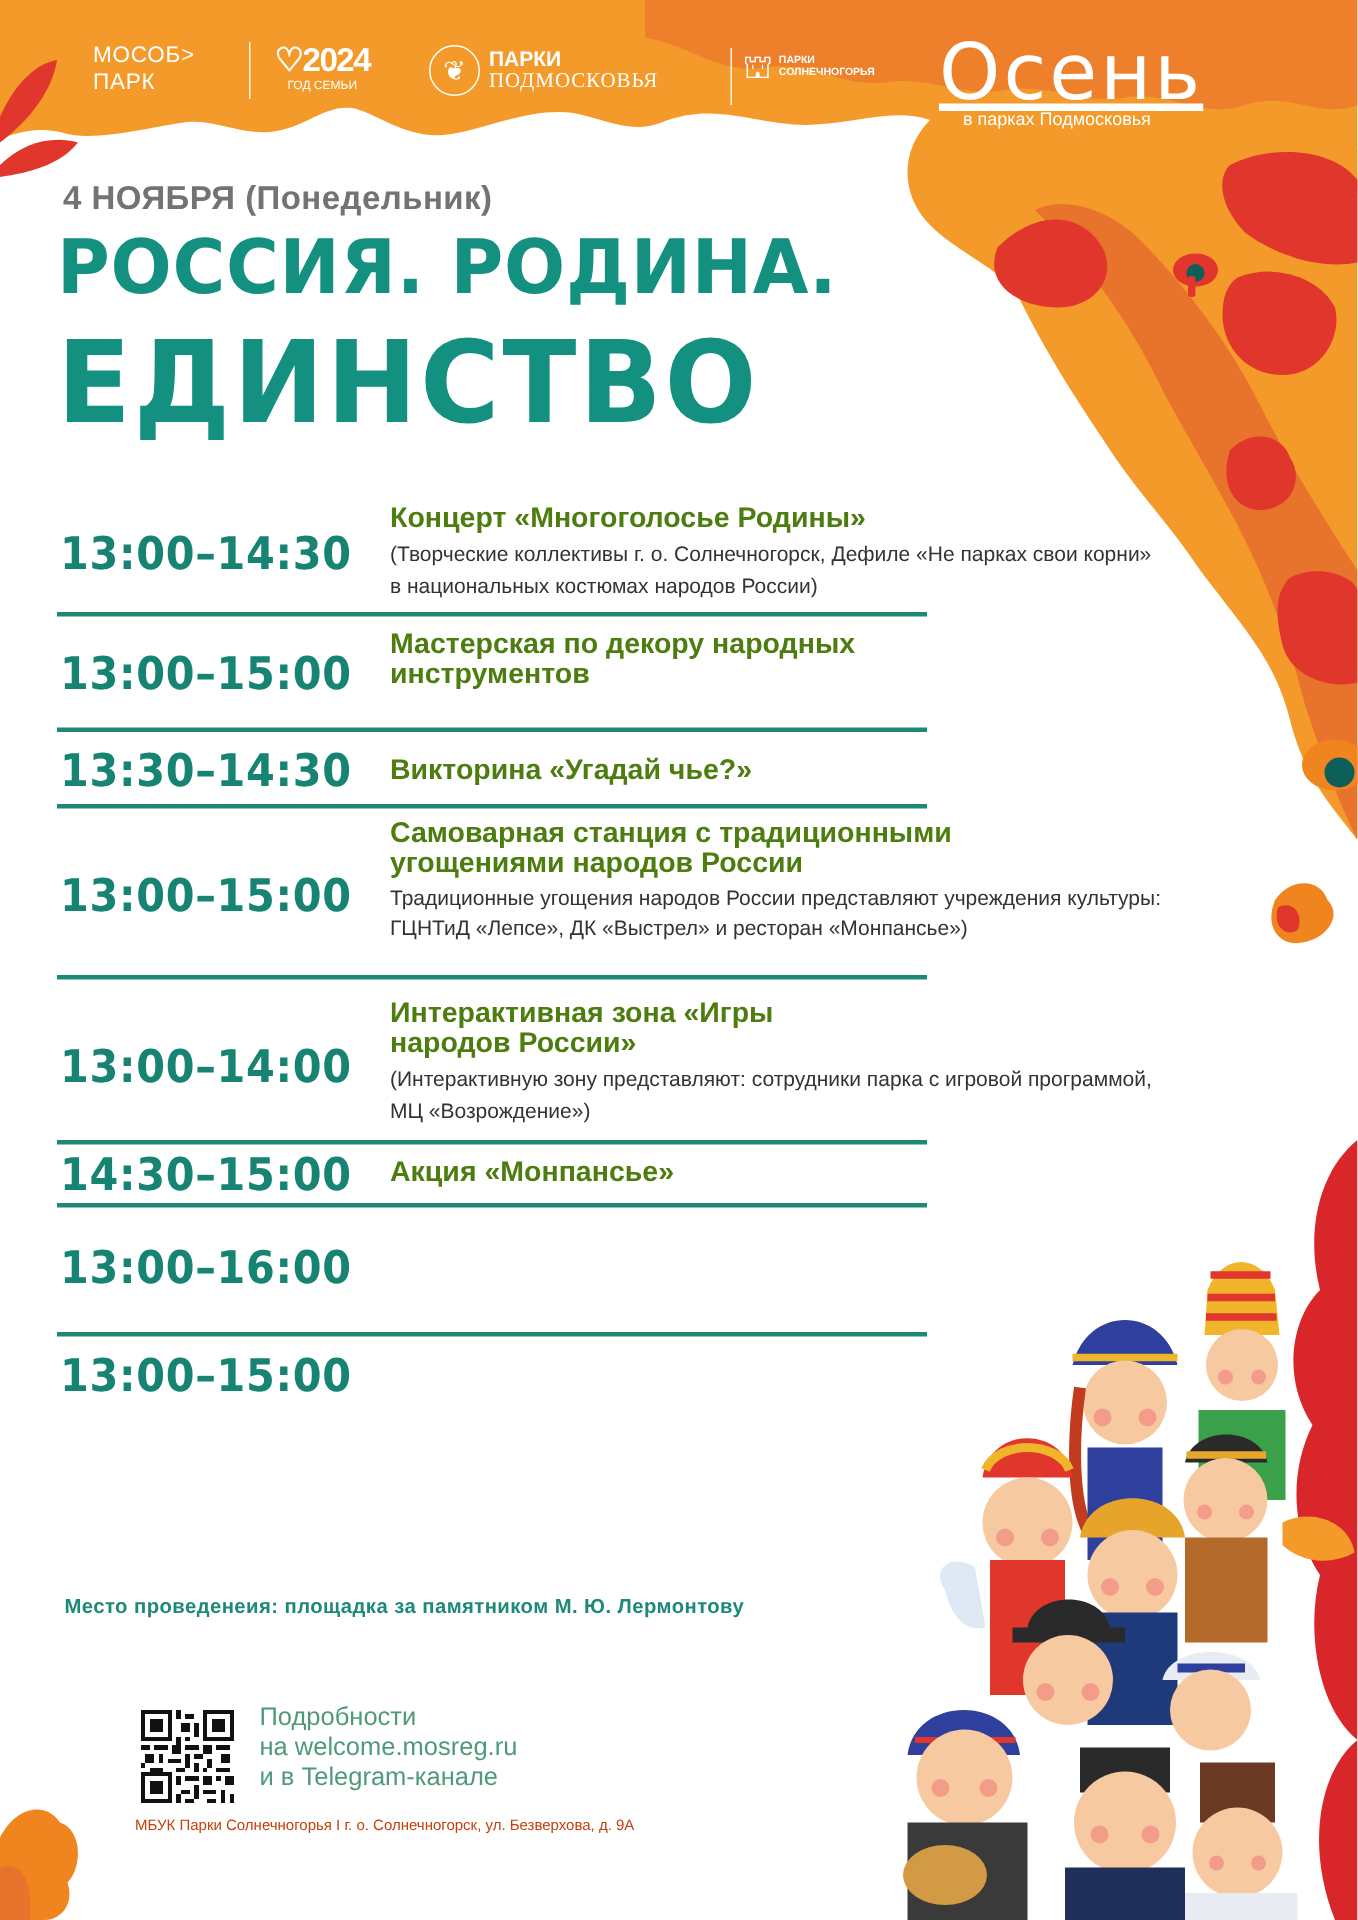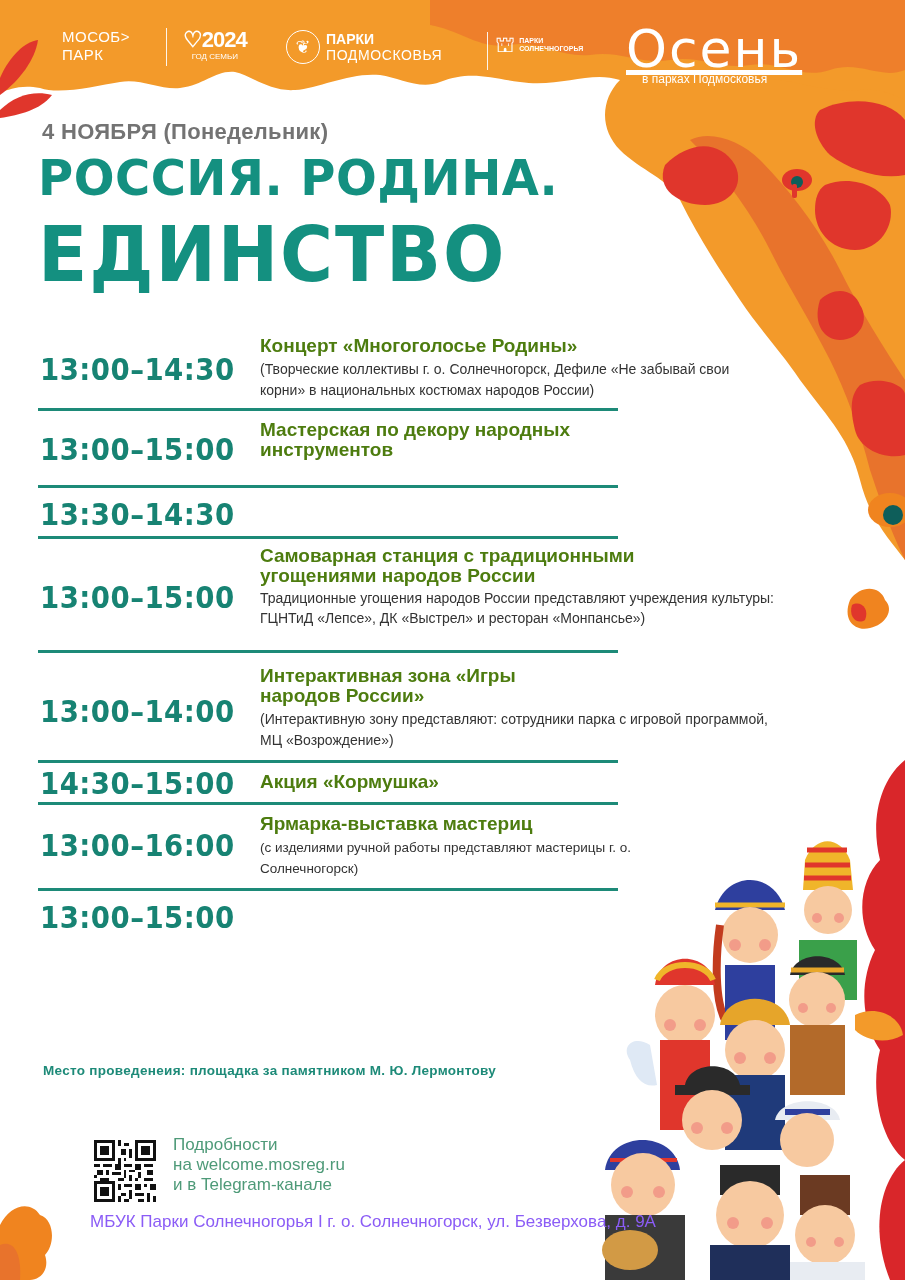--- a/index.html
+++ b/index.html
@@ -10,21 +10,21 @@
   .logos { position: absolute; top: 24px; left: 0; width: 905px; height: 60px; }
   .logo { position: absolute; color: #fff; }
   .logo-mosobl { left: 62px; top: 4px; font-size: 15px; line-height: 18px; letter-spacing: 0.5px; }
   .logo-divider { position: absolute; width: 1px; background: rgba(255,255,255,0.9); }
   .logo-2024 { left: 183px; top: 4px; text-align: center; }
   .logo-2024 .big { font-size: 22px; font-weight: bold; letter-spacing: -1px; line-height: 24px; font-family: "Liberation Sans Narrow","Liberation Sans", sans-serif; }
   .logo-2024 .small { font-size: 8px; line-height: 10px; }
   .logo-parki { left: 286px; top: 6px; display: flex; align-items: center; gap: 6px; }
   .logo-parki .circle { width: 34px; height: 34px; border: 1.5px solid #fff; border-radius: 50%; display: flex; align-items: center; justify-content: center; font-size: 18px; }
   .logo-parki .t1 { font-size: 14px; font-weight: bold; line-height: 16px; }
-  .logo-parki .t2 { font-size: 14px; line-height: 16px; letter-spacing: 0.6px; }
+  .logo-parki .t2 { font-size: 14px; line-height: 16px; letter-spacing: 0.6px; font-family: Liberation Serif, serif; }
   .logo-solnech { left: 495px; top: 10px; display: flex; align-items: center; gap: 4px; }
   .logo-solnech .icon { font-size: 22px; line-height: 22px; }
   .logo-solnech .txt { font-size: 7px; line-height: 8px; font-weight: bold; }
   .logo-osen { left: 626px; top: -2px; width: 260px; }
   .logo-osen .big { font-size: 52px; line-height: 54px; letter-spacing: 2px; font-weight: normal; font-family: "DejaVu Sans", sans-serif; text-decoration: underline; }
   .logo-osen .sub { font-size: 12px; line-height: 14px; margin-left: 16px; margin-top: -4px; }
 
   
   .date-line { position: absolute; left: 42px; top: 119px; color: #737373; font-size: 22px; font-weight: bold; letter-spacing: 0.3px; }
   .title1 { position: absolute; left: 38px; top: 150px; color: #149080; font-size: 50px; font-weight: bold; letter-spacing: 0.5px; line-height: 56px; font-family: "DejaVu Sans", sans-serif; transform: scaleX(0.96); transform-origin: left top; }
@@ -36,21 +36,21 @@
   .row .time { position: absolute; left: 0; color: #178373; font-size: 30px; font-weight: bold; letter-spacing: 0.5px; font-family: "DejaVu Sans", sans-serif; transform: scaleX(0.92); transform-origin: left center; white-space: nowrap; }
   .row .content { position: absolute; left: 220px; width: 520px; }
   .row .ev-title { color: #4d7c0f; font-size: 19px; font-weight: bold; line-height: 20px; }
   .row .ev-desc { color: #333; font-size: 14px; line-height: 21px; margin-top: 3px; }
   .sep { position: absolute; left: 38px; width: 580px; height: 3px; background: #1d8a78; }
 
   .venue { position: absolute; left: 43px; top: 1063px; color: #1d8a78; font-size: 13.5px; font-weight: bold; letter-spacing: 0.3px; }
 
   .qr { position: absolute; left: 94px; top: 1140px; width: 62px; height: 62px; }
   .details { position: absolute; left: 173px; top: 1135px; color: #4e9a78; font-size: 17px; line-height: 20px; }
-  .org { position: absolute; left: 90px; top: 1212px; color: #8b5cf6; font-size: 17px; }
+  .org { position: absolute; left: 90px; top: 1212px; color: #c2410c; font-size: 10px; }
 </style>
 </head>
 <body>
 
 <svg class="deco" width="905" height="1280" viewBox="0 0 905 1280" style="left:0;top:0;">
 
   <path d="M0,0 H905 V130 C860,120 840,130 820,110 C790,90 760,100 720,90 C690,82 650,95 620,80 C590,70 560,88 520,82 C490,78 470,70 440,82 C420,90 400,78 380,75 C350,72 320,88 295,90 C270,92 250,75 235,72 C215,70 205,85 180,88 C160,90 140,78 120,82 C95,86 60,95 40,88 C20,84 10,90 0,92 Z" fill="#f39a2a"></path>
 
   <path d="M430,0 H905 V70 C880,80 860,60 830,70 C800,80 780,60 750,65 C720,70 700,55 670,60 C640,65 620,50 590,55 C560,58 540,40 510,45 C480,50 460,30 430,25 Z" fill="#ec7a2b" opacity="0.85"></path>
 
@@ -123,35 +123,38 @@
 <div class="date-line">4 НОЯБРЯ (Понедельник)</div>
 <div class="title1">РОССИЯ. РОДИНА.</div>
 <div class="title2">ЕДИНСТВО</div>
 
 <div class="schedule">
 
   <div class="row" style="top:336px;height:70px;">
     <div class="time" style="top:16px;">13:00–14:30</div>
     <div class="content">
       <div class="ev-title">Концерт «Многоголосье Родины»</div>
-      <div class="ev-desc" style="width:510px;">(Творческие коллективы г. о. Солнечногорск,  Дефиле «Не забывай свои корни» в национальных костюмах народов России)</div>
+      <div class="ev-desc" style="width:510px;">(Творческие коллективы г. о. Солнечногорск,  Дефиле «Не парках свои корни» в национальных костюмах народов России)</div>
     </div>
   </div>
   <div class="sep" style="top:408px;"></div>
 
   <div class="row" style="top:420px;height:56px;">
     <div class="time" style="top:12px;">13:00–15:00</div>
     <div class="content">
       <div class="ev-title" style="width:380px;">Мастерская по декору народных инструментов</div>
     </div>
   </div>
   <div class="sep" style="top:485px;"></div>
 
   <div class="row" style="top:495px;height:40px;">
     <div class="time" style="top:2px;">13:30–14:30</div>
+    <div class="content">
+      <div class="ev-title" style="margin-top:9px;">Викторина «Угадай чье?»</div>
+    </div>
   </div>
   <div class="sep" style="top:536px;"></div>
 
   <div class="row" style="top:546px;height:100px;">
     <div class="time" style="top:34px;">13:00–15:00</div>
     <div class="content">
       <div class="ev-title" style="width:450px;">Самоварная станция с традиционными угощениями народов России</div>
       <div class="ev-desc" style="width:520px;line-height:20px;margin-top:2px;">Традиционные угощения народов России представляют учреждения культуры: ГЦНТиД «Лепсе», ДК «Выстрел» и ресторан «Монпансье»)</div>
     </div>
   </div>
@@ -162,31 +165,27 @@
     <div class="content">
       <div class="ev-title" style="width:280px;">Интерактивная зона «Игры народов России»</div>
       <div class="ev-desc" style="width:515px;line-height:21px;">(Интерактивную зону представляют: сотрудники парка с игровой программой, МЦ «Возрождение»)</div>
     </div>
   </div>
   <div class="sep" style="top:760px;"></div>
 
   <div class="row" style="top:766px;height:36px;">
     <div class="time" style="top:0px;">14:30–15:00</div>
     <div class="content">
-      <div class="ev-title" style="margin-top:6px;">Акция «Кормушка»</div>
+      <div class="ev-title" style="margin-top:6px;">Акция «Монпансье»</div>
     </div>
   </div>
   <div class="sep" style="top:802px;"></div>
 
   <div class="row" style="top:814px;height:70px;">
     <div class="time" style="top:14px;">13:00–16:00</div>
-    <div class="content">
-      <div class="ev-title">Ярмарка-выставка мастериц</div>
-      <div class="ev-desc" style="width:430px;font-size:13.5px;">(с изделиями ручной работы представляют мастерицы г. о. Солнечногорск)</div>
-    </div>
   </div>
   <div class="sep" style="top:888px;"></div>
 
   <div class="row" style="top:898px;height:40px;">
     <div class="time" style="top:2px;">13:00–15:00</div>
   </div>
 </div>
 
 <svg class="deco" width="320" height="450" viewBox="0 0 320 450" style="left:585px;top:830px;">
 

